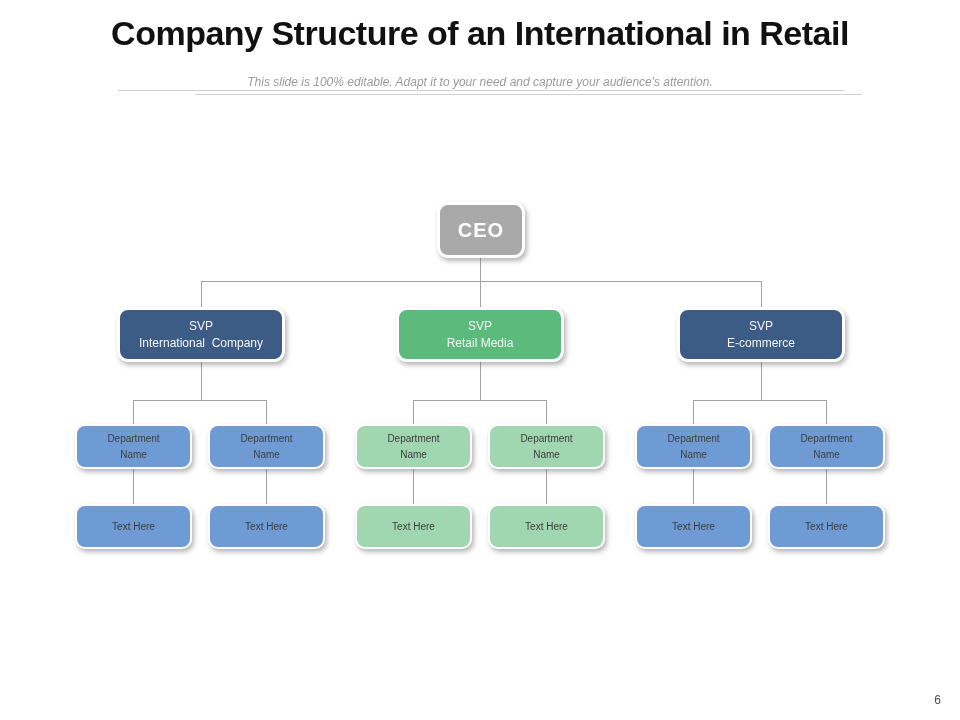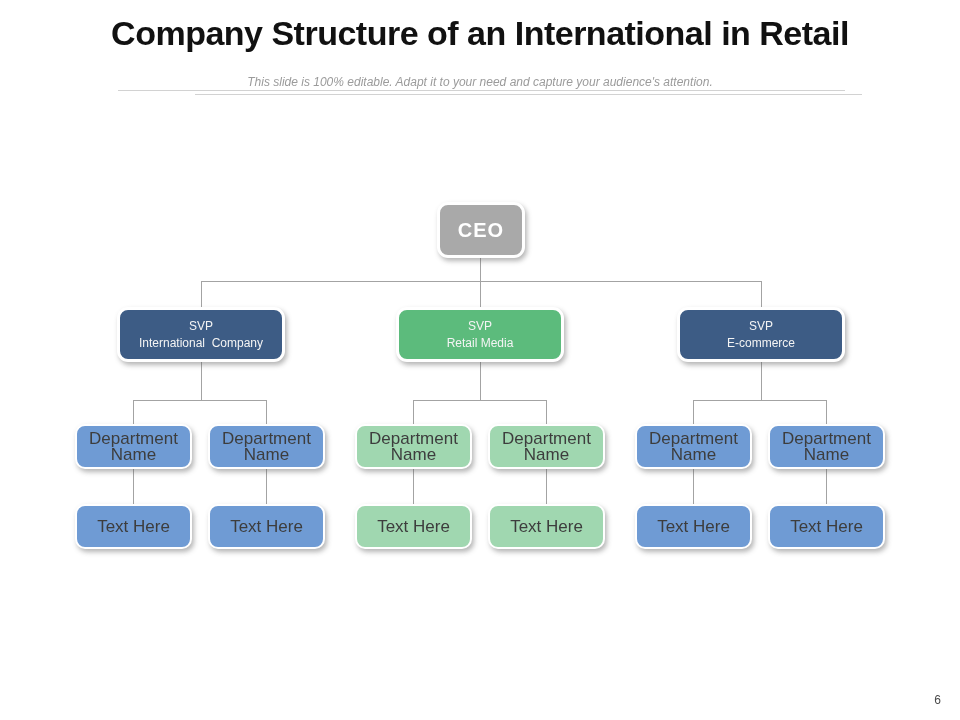--- a/index.html
+++ b/index.html
@@ -63,21 +63,21 @@
   .svp {
     width: 168px; height: 55px;
     background: #3d5c85;
     color: #f4f4f4;
     font-size: 12px;
     line-height: 17px;
   }
   .svp.green { background: #5cbb7c; }
   .leaf {
     width: 117px; height: 45px;
-    font-size: 17px;
+    font-size: 10px;
     line-height: 16px;
     color: #3d3d3d;
     border-width: 2px;
     border-radius: 10px;
   }
   .leaf.blue  { background: #6f9bd4; }
   .leaf.green { background: #a0d7b0; }
 
   .page-number {
     position: absolute;

